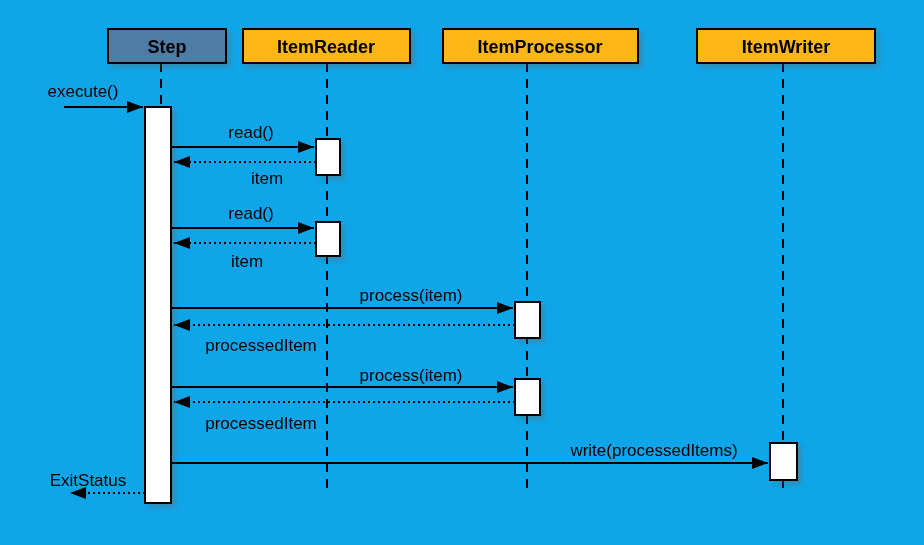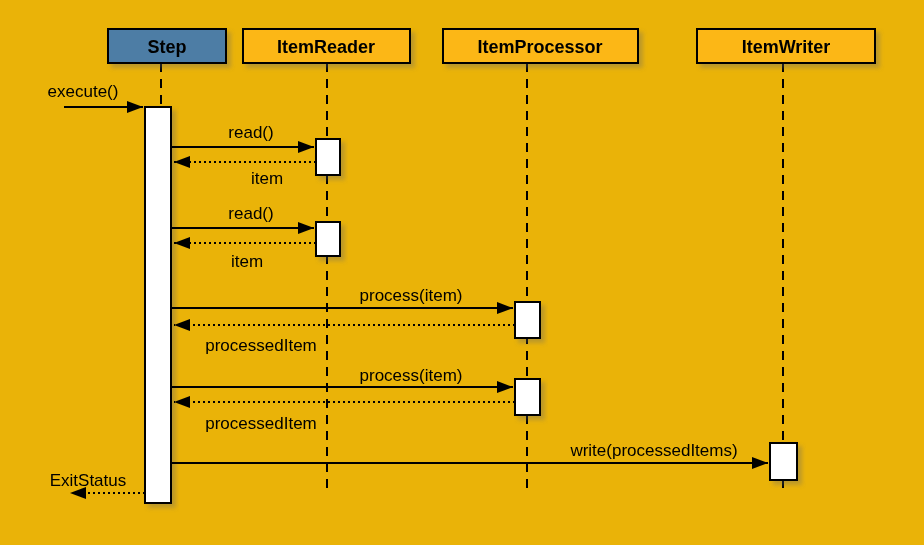--- a/index.html
+++ b/index.html
@@ -4,21 +4,21 @@
 <style>
   html, body {
     margin: 0;
     padding: 0;
     background: #ffffff;
   }
   .stage {
     position: relative;
     width: 924px;
     height: 545px;
-    background: #eab308;
+    background: #0ea5e9;
     overflow: hidden;
     font-family: "Liberation Sans", sans-serif;
   }
   svg { display: block; }
   .head-box {
     stroke: #000000;
     stroke-width: 2;
     filter: url(#dropshadow);
   }
   .head-label {

